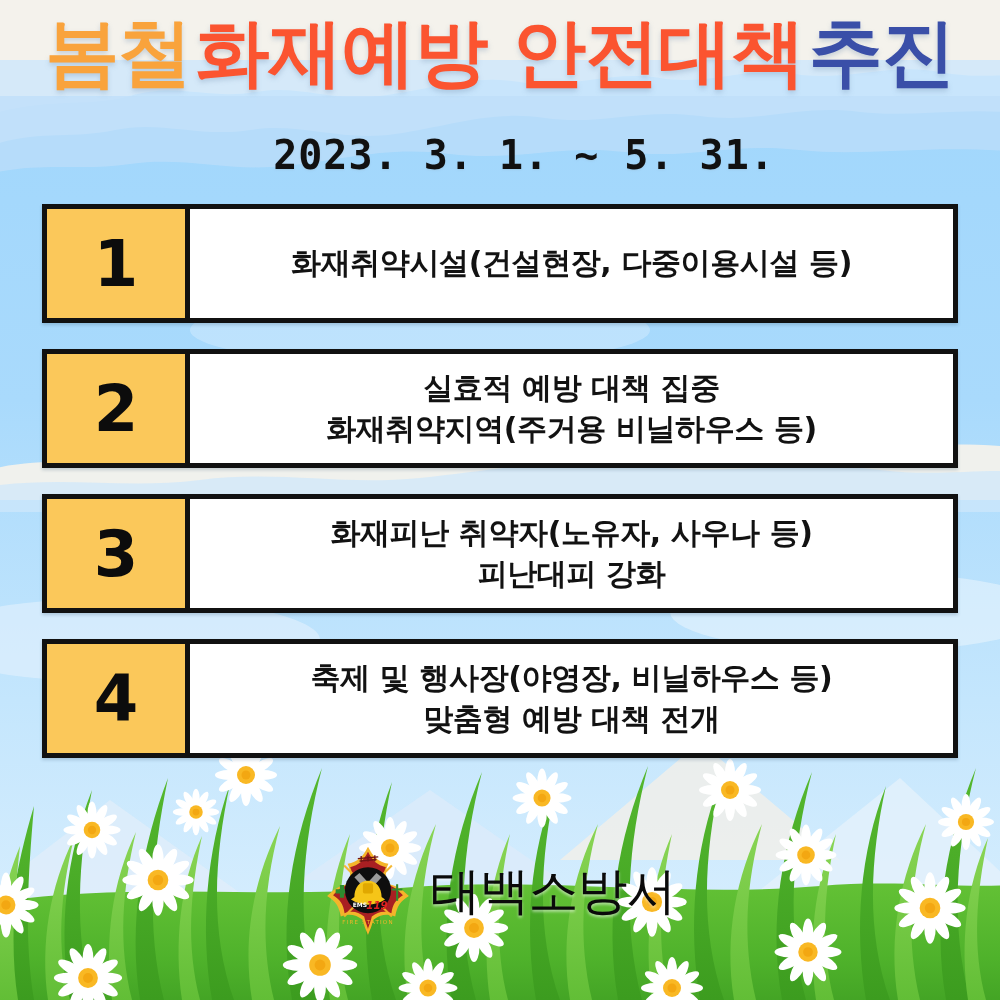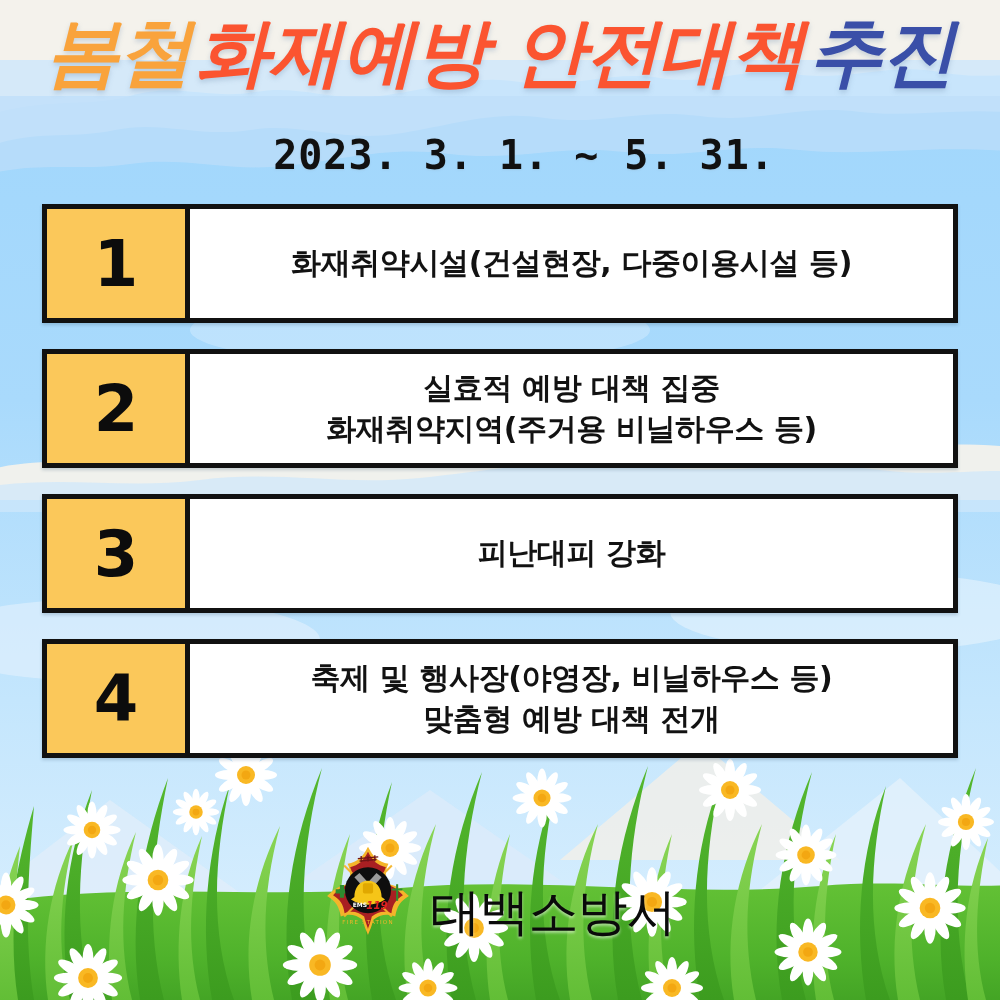--- a/index.html
+++ b/index.html
@@ -29,21 +29,20 @@
     left: 0; top: 14px;
     width: 1000px;
     text-align: center;
     white-space: nowrap;
     z-index: 20;
   }
   .title-text {
     font-family: "DejaVu Sans", "Liberation Sans", sans-serif;
     font-size: 74px;
     font-weight: bold;
-    font-style: italic;
     letter-spacing: -1px;
     line-height: 1.05;
     display: inline-block;
     text-shadow: 0 3px 5px rgba(120,150,180,.35);
   }
   .t-orange { color: #F9A33C; }
   .t-red    { color: #FB5430; }
   .t-blue   { color: #3A4FA8; }
 
   .date-line {
@@ -111,21 +110,21 @@
     white-space: nowrap;
   }
 
   
   .footer {
     position: absolute;
     left: 0;
     top: 845px;
     width: 1000px;
     display: flex;
-    align-items: flex-end;
+    align-items: center;
     justify-content: center;
     gap: 20px;
     z-index: 22;
   }
   .emblem { width: 86px; height: 92px; flex: 0 0 86px; }
   .org-name {
     font-family: "DejaVu Sans", "Liberation Sans", sans-serif;
     font-size: 50px;
     font-weight: normal;
     color: #0A0A0A;
@@ -297,20 +296,21 @@
       <div class="row-num">2</div>
       <div class="row-body">
         <div class="row-line">실효적 예방 대책 집중</div>
         <div class="row-line">화재취약지역(주거용 비닐하우스 등)</div>
       </div>
     </div>
 
     <div class="row">
       <div class="row-num">3</div>
       <div class="row-body">
+        <div class="row-line">화재피난 취약자(노유자, 사우나 등)</div>
         <div class="row-line">피난대피 강화</div>
       </div>
     </div>
 
     <div class="row">
       <div class="row-num">4</div>
       <div class="row-body">
         <div class="row-line">축제 및 행사장(야영장, 비닐하우스 등)</div>
         <div class="row-line">맞춤형 예방 대책 전개</div>
       </div>

